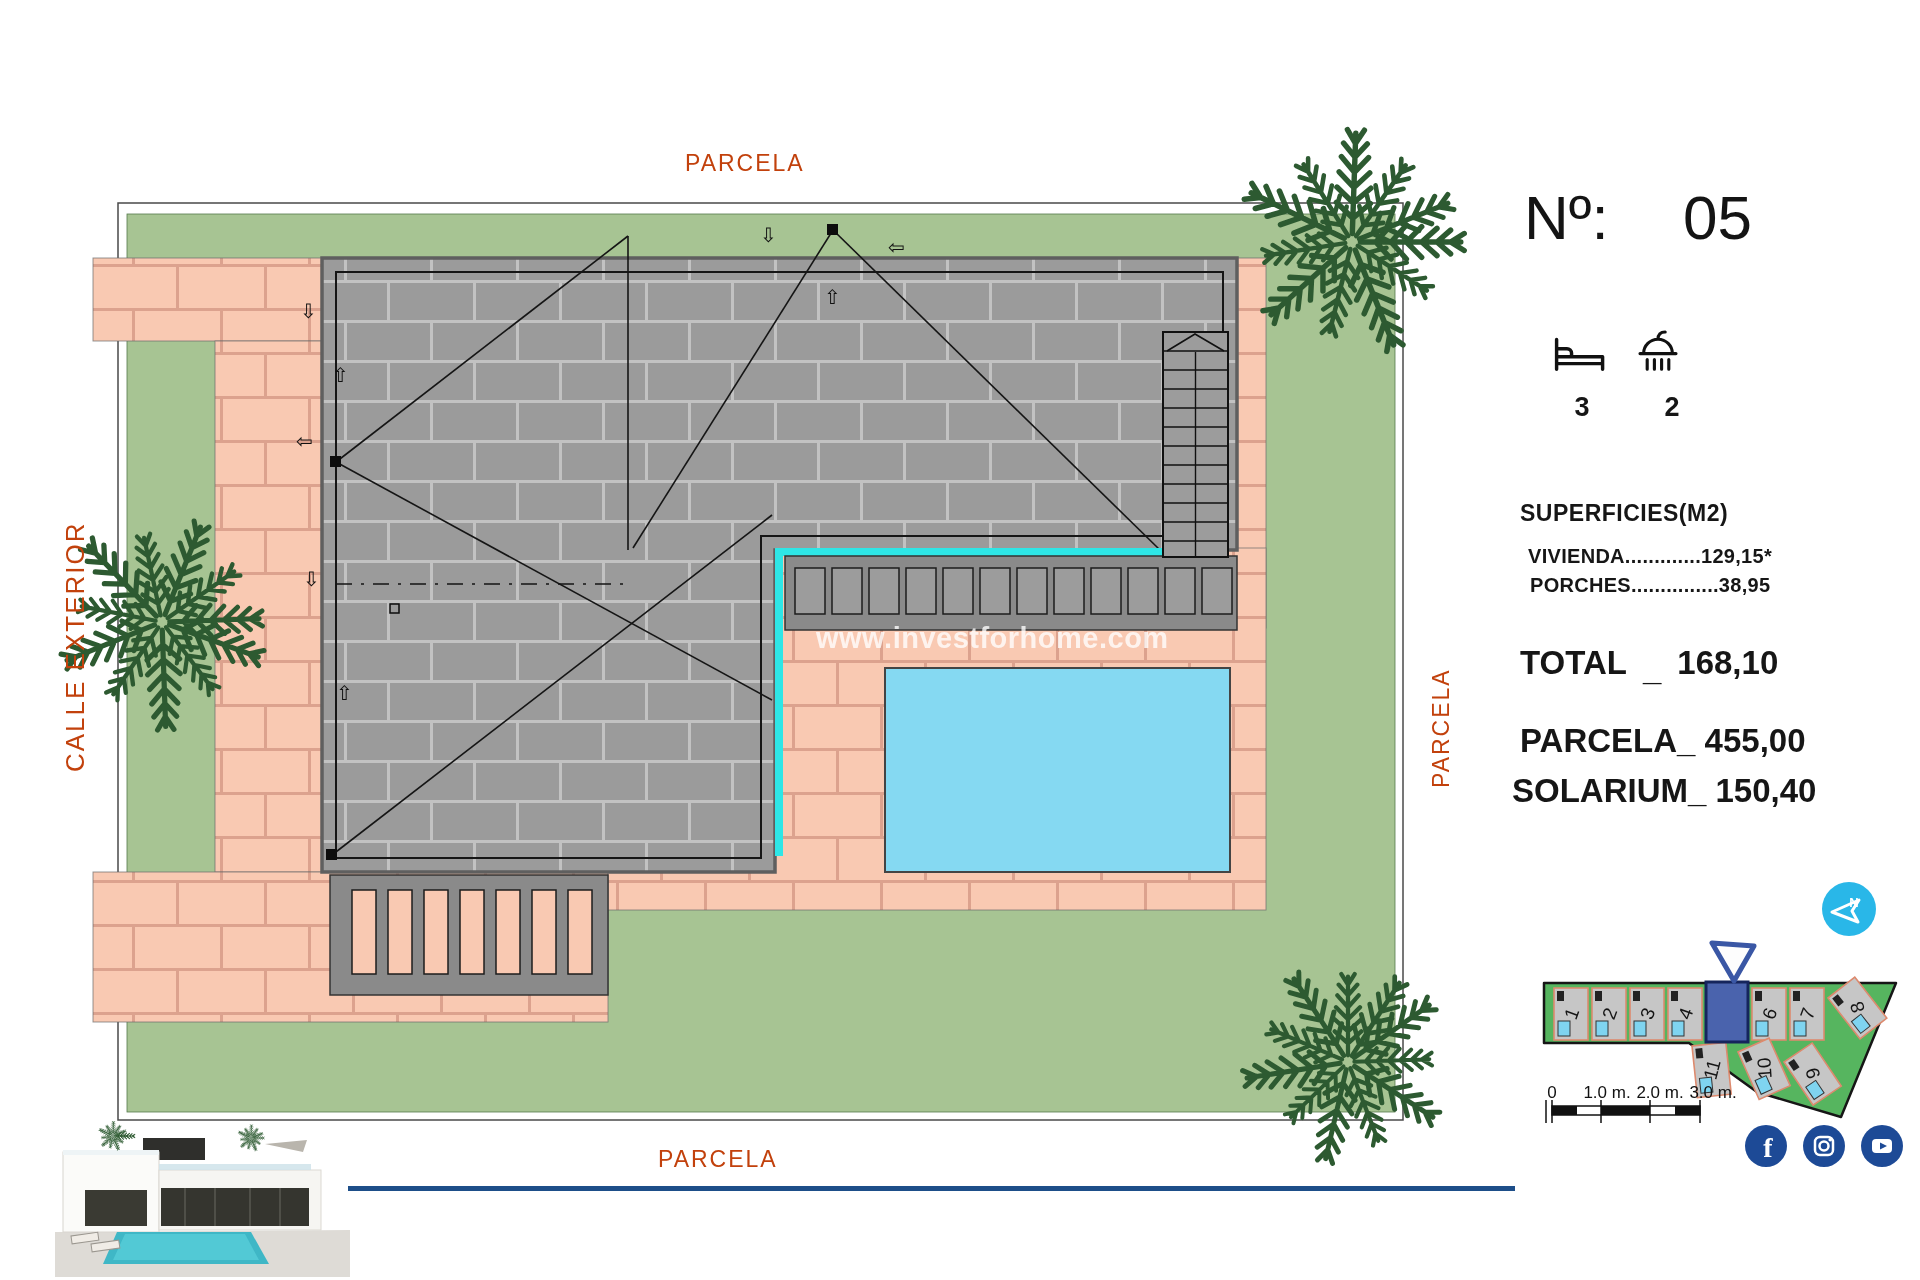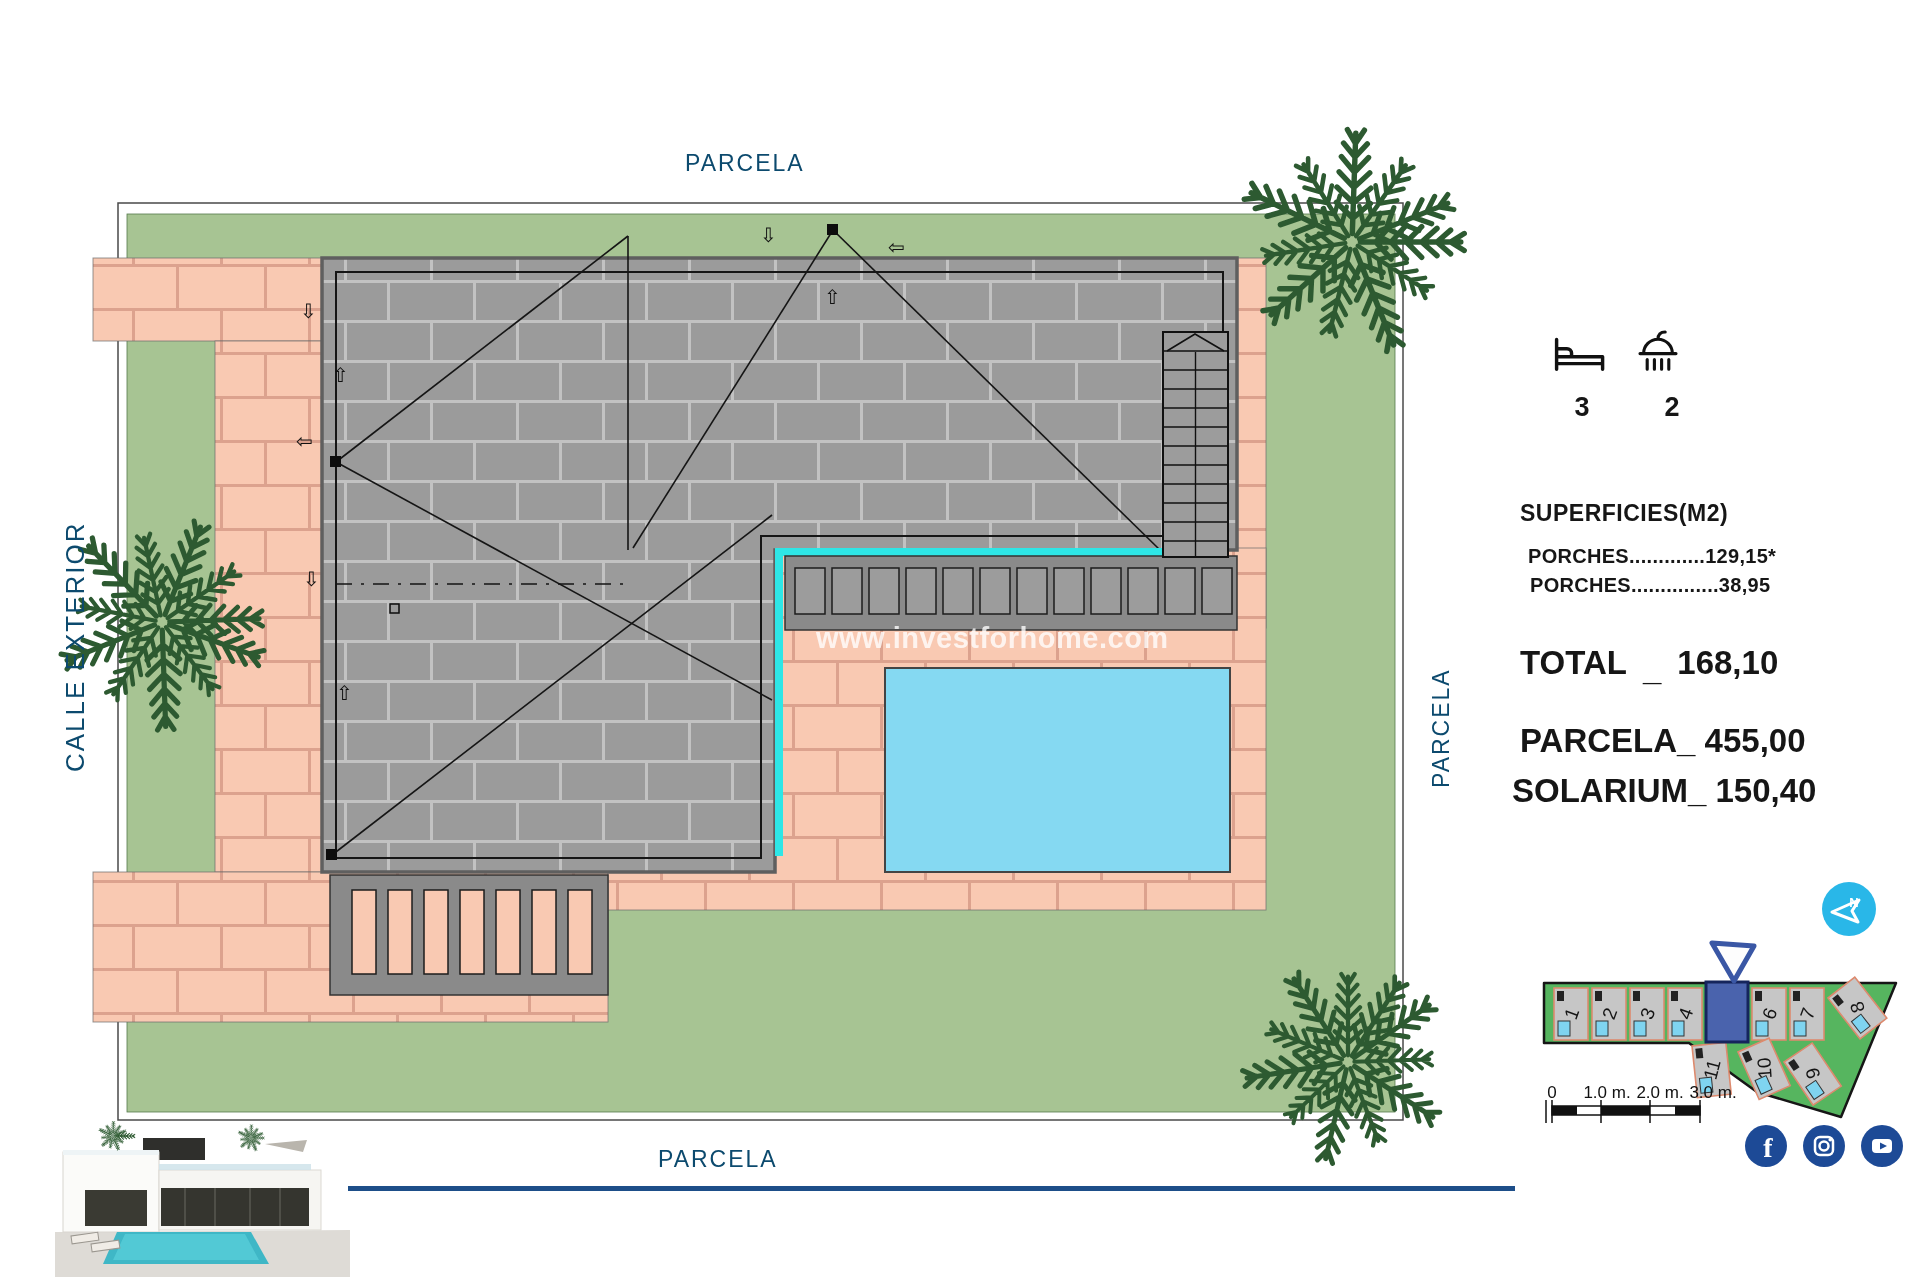--- a/index.html
+++ b/index.html
@@ -5,21 +5,21 @@
   :root{
     --grass:#a7c493; --pink:#f9c9b2; --pink_joint:#dca28e;
     --roof:#9b9b9b; --roof_joint:#c2c2c2; --pool:#85d9f2; --cyan:#2ee6e6;
     --map_green:#56b55f; --brand_blue:#1d4a96; --compass_blue:#29b7e8;
     --line_blue:#1d4e89; --palm_green:#2d5a31; --highlight_blue:#4a63ad;
   }
   html,body{margin:0;padding:0;background:#888;}
   .page{position:relative;width:1920px;height:1280px;background:#ffffff;overflow:hidden;
         font-family:"Liberation Sans", sans-serif;color:#161616;}
   .abs{position:absolute;}
-  .plan-label{font-size:23px;letter-spacing:2px;color:#0c4a6e;white-space:nowrap;}
+  .plan-label{font-size:23px;letter-spacing:2px;color:#c2410c;white-space:nowrap;}
   .vlabel{writing-mode:vertical-rl;transform:rotate(180deg);}
   .watermark{font-size:29px;font-weight:bold;letter-spacing:.5px;color:rgba(255,255,255,.78);white-space:nowrap;}
   .num-row{left:1524px;top:182px;width:228px;display:flex;justify-content:space-between;
            font-size:62px;color:#141414;}
   .cap-num{font-size:27px;font-weight:bold;text-align:center;}
   .sup-title{left:1520px;top:500px;font-size:23px;font-weight:bold;letter-spacing:.5px;}
   .sup-line{font-size:20px;font-weight:bold;letter-spacing:.3px;}
   .big-line{font-size:33px;font-weight:bold;white-space:nowrap;margin-top:36px;}
   .total-sep{display:inline-block;transform:translateY(6px);margin:0 16px;}
   .social{width:42px;height:42px;}
@@ -260,34 +260,38 @@
       <text x="5" y="-2" font-size="13" font-weight="bold" fill="#fff" text-anchor="middle">N</text>
     </g>
   </svg>
 
   <div class="abs plan-label" style="left:685px;top:150px;">PARCELA</div>
   <div class="abs plan-label" style="left:658px;top:1146px;">PARCELA</div>
   <div class="abs plan-label vlabel" style="left:60px;top:512px;height:260px;font-size:26px;">CALLE EXTERIOR</div>
   <div class="abs plan-label vlabel" style="left:1428px;top:608px;height:180px;">PARCELA</div>
   <div class="abs watermark" style="left:816px;top:622px;">www.investforhome.com</div>
 
+  <div class="abs num-row">
+    <span>Nº:</span>
+    <span>05</span>
+  </div>
 
   <svg class="abs" style="left:1548px;top:328px;" width="150" height="56" viewBox="0 0 150 56">
     <g transform="translate(4,8) scale(1.15)" fill="none" stroke="#111" stroke-width="3" stroke-linecap="round">
       <path d="M4,29 V3 M4,11 h9 a4,4 0 0 1 4,4 v3 M4,18 h40 M44,18 v11 M4,24 h40"></path>
     </g>
     <g transform="translate(92,4) scale(1.2)" fill="none" stroke="#111" stroke-width="2.6" stroke-linecap="round">
       <path d="M0,18 h30 M3,18 a12,12 0 0 1 24,0 M15,6 q0,-6 6,-6 M6,23 v8 M12,23 v8 M18,23 v8 M24,23 v8"></path>
     </g>
   </svg>
   <div class="abs cap-num" style="left:1554px;top:392px;width:56px;">3</div>
   <div class="abs cap-num" style="left:1648px;top:392px;width:48px;">2</div>
 
   <div class="abs sup-title">SUPERFICIES(M2)</div>
-  <div class="abs sup-line" style="left:1528px;top:545px;">PORCHES.............129,15*</div>
+  <div class="abs sup-line" style="left:1528px;top:545px;">VIVIENDA.............129,15*</div>
   <div class="abs sup-line" style="left:1530px;top:574px;">PORCHES...............38,95</div>
 
   <div class="abs big-line" style="left:1520px;top:608px;">
     <span>TOTAL</span><span class="total-sep">_</span><span>168,10</span>
   </div>
   <div class="abs big-line" style="left:1520px;top:686px;">
     <span>PARCELA_</span>
     <span>455,00</span>
   </div>
   <div class="abs big-line" style="left:1512px;top:736px;">

